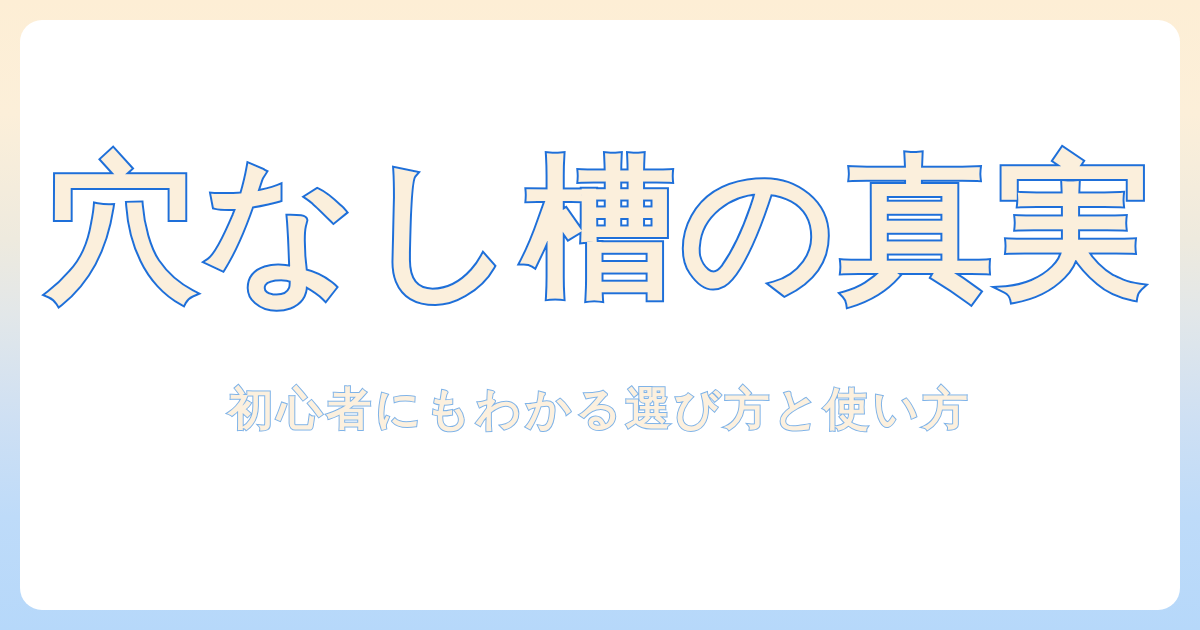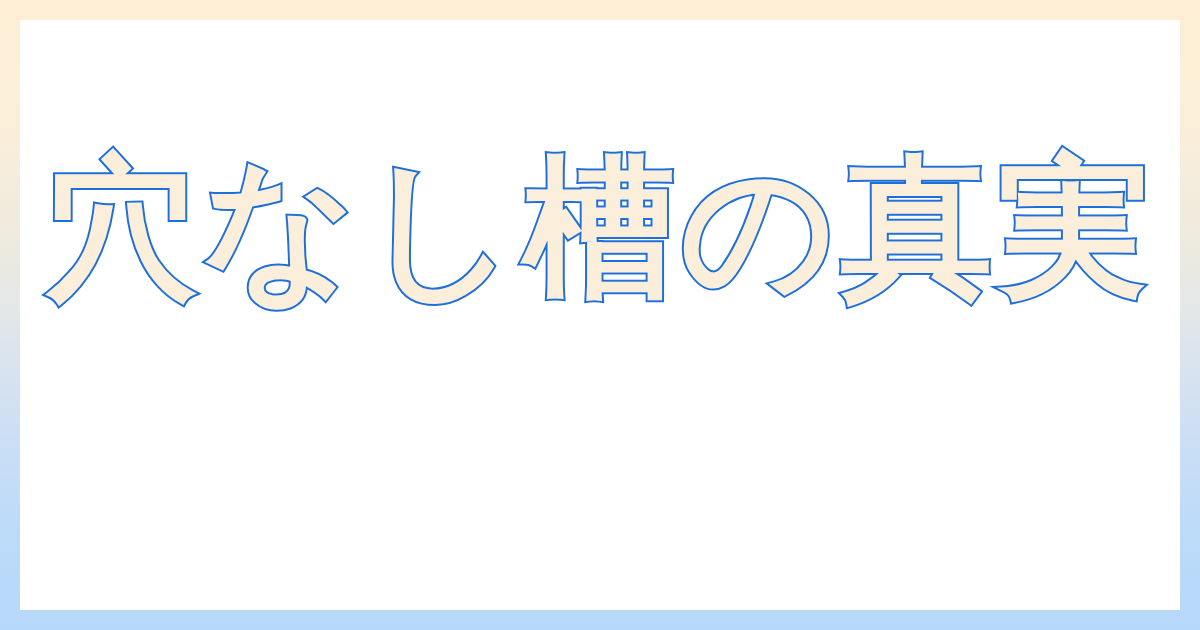--- a/index.html
+++ b/index.html
@@ -35,20 +35,21 @@
   #inner-panel {
     position: relative;
     box-sizing: border-box;
     width: 100%;
     height: 100%;
     background: #ffffff;
     display: flex;
     flex-direction: column;
     align-items: center;
     justify-content: flex-start;
+    border-radius: 22px;
   }
 
   
   .title-wrap {
     position: absolute;
     left: 0;
     right: 0;
     top: 128px;
     text-align: center;
     line-height: 1;
@@ -97,15 +98,18 @@
 </head>
 <body>
 
 <div id="eyecatch-card">
   <div id="inner-panel">
 
     <div class="title-wrap">
       <h1 class="main-title">穴なし槽の真実</h1>
     </div>
 
+    <div class="subtitle-wrap">
+      <p class="sub-title">初心者にもわかる選び方と使い方</p>
+    </div>
 
   </div>
 </div>
 
 </body></html>

